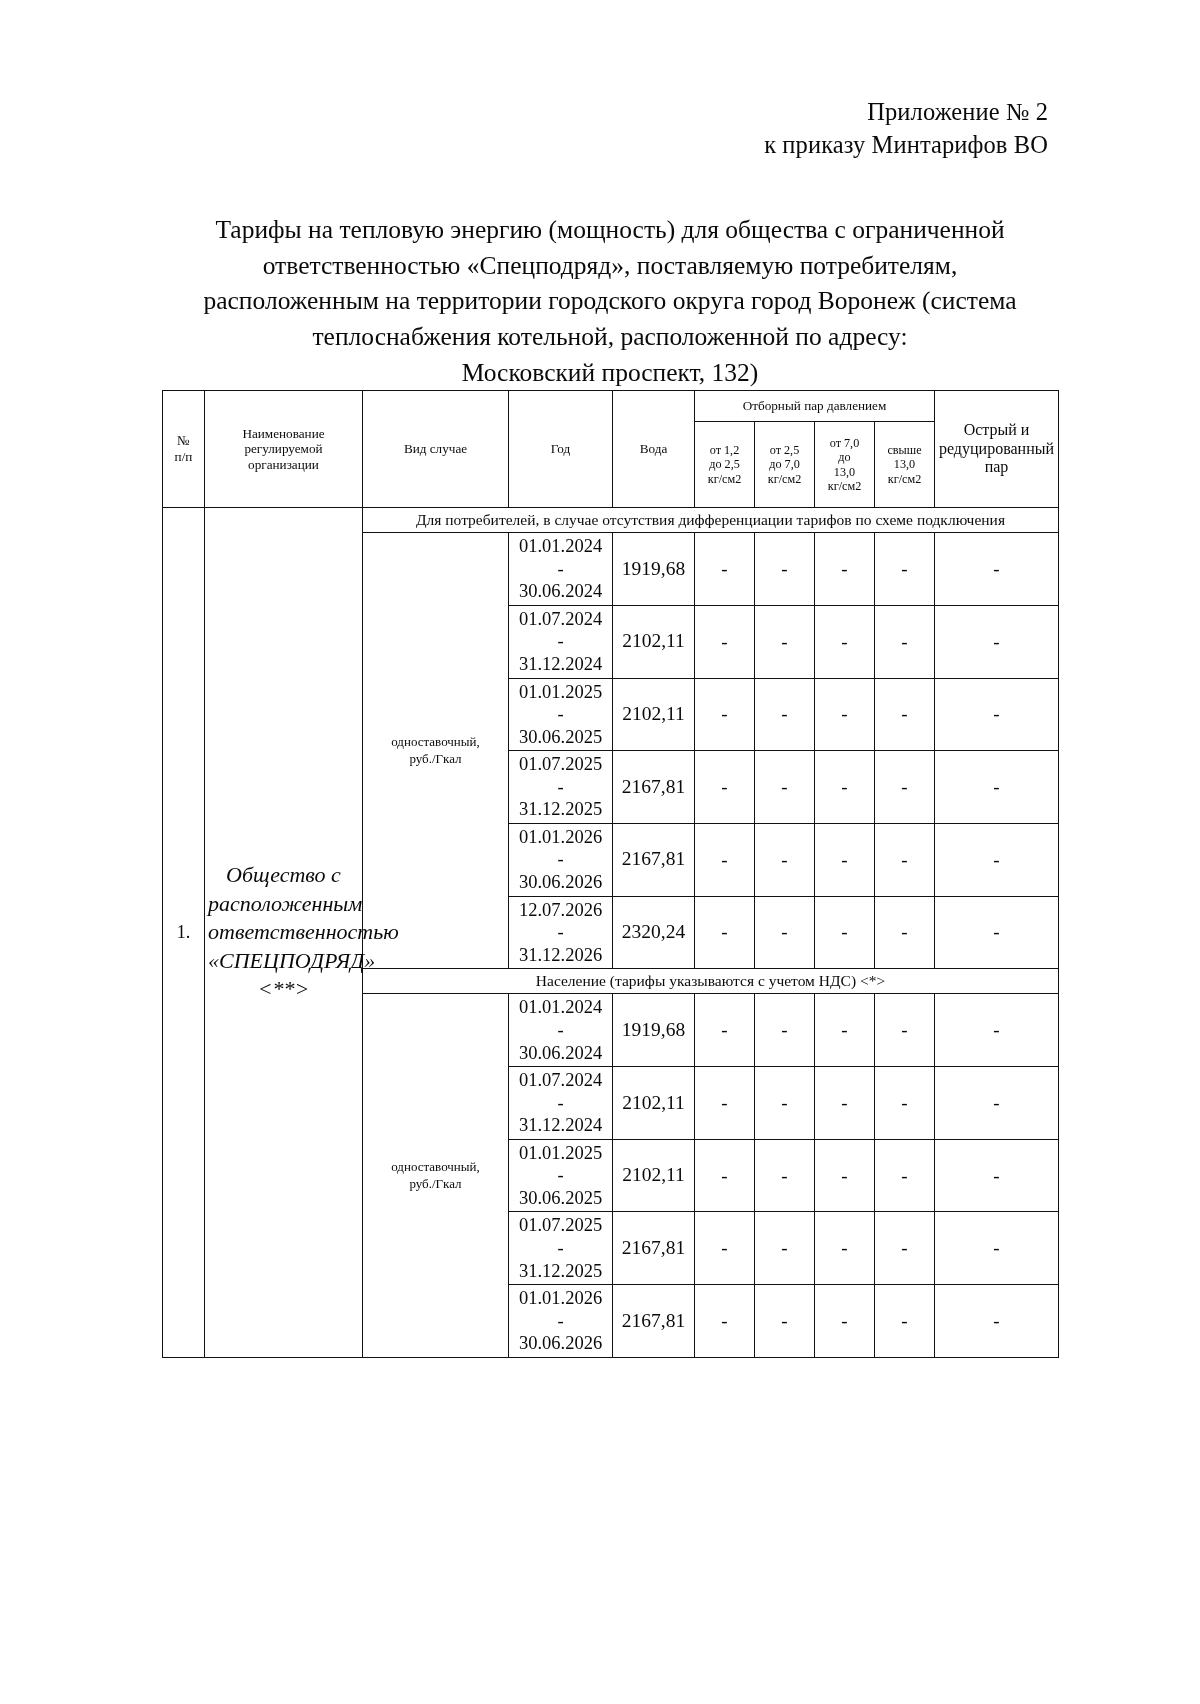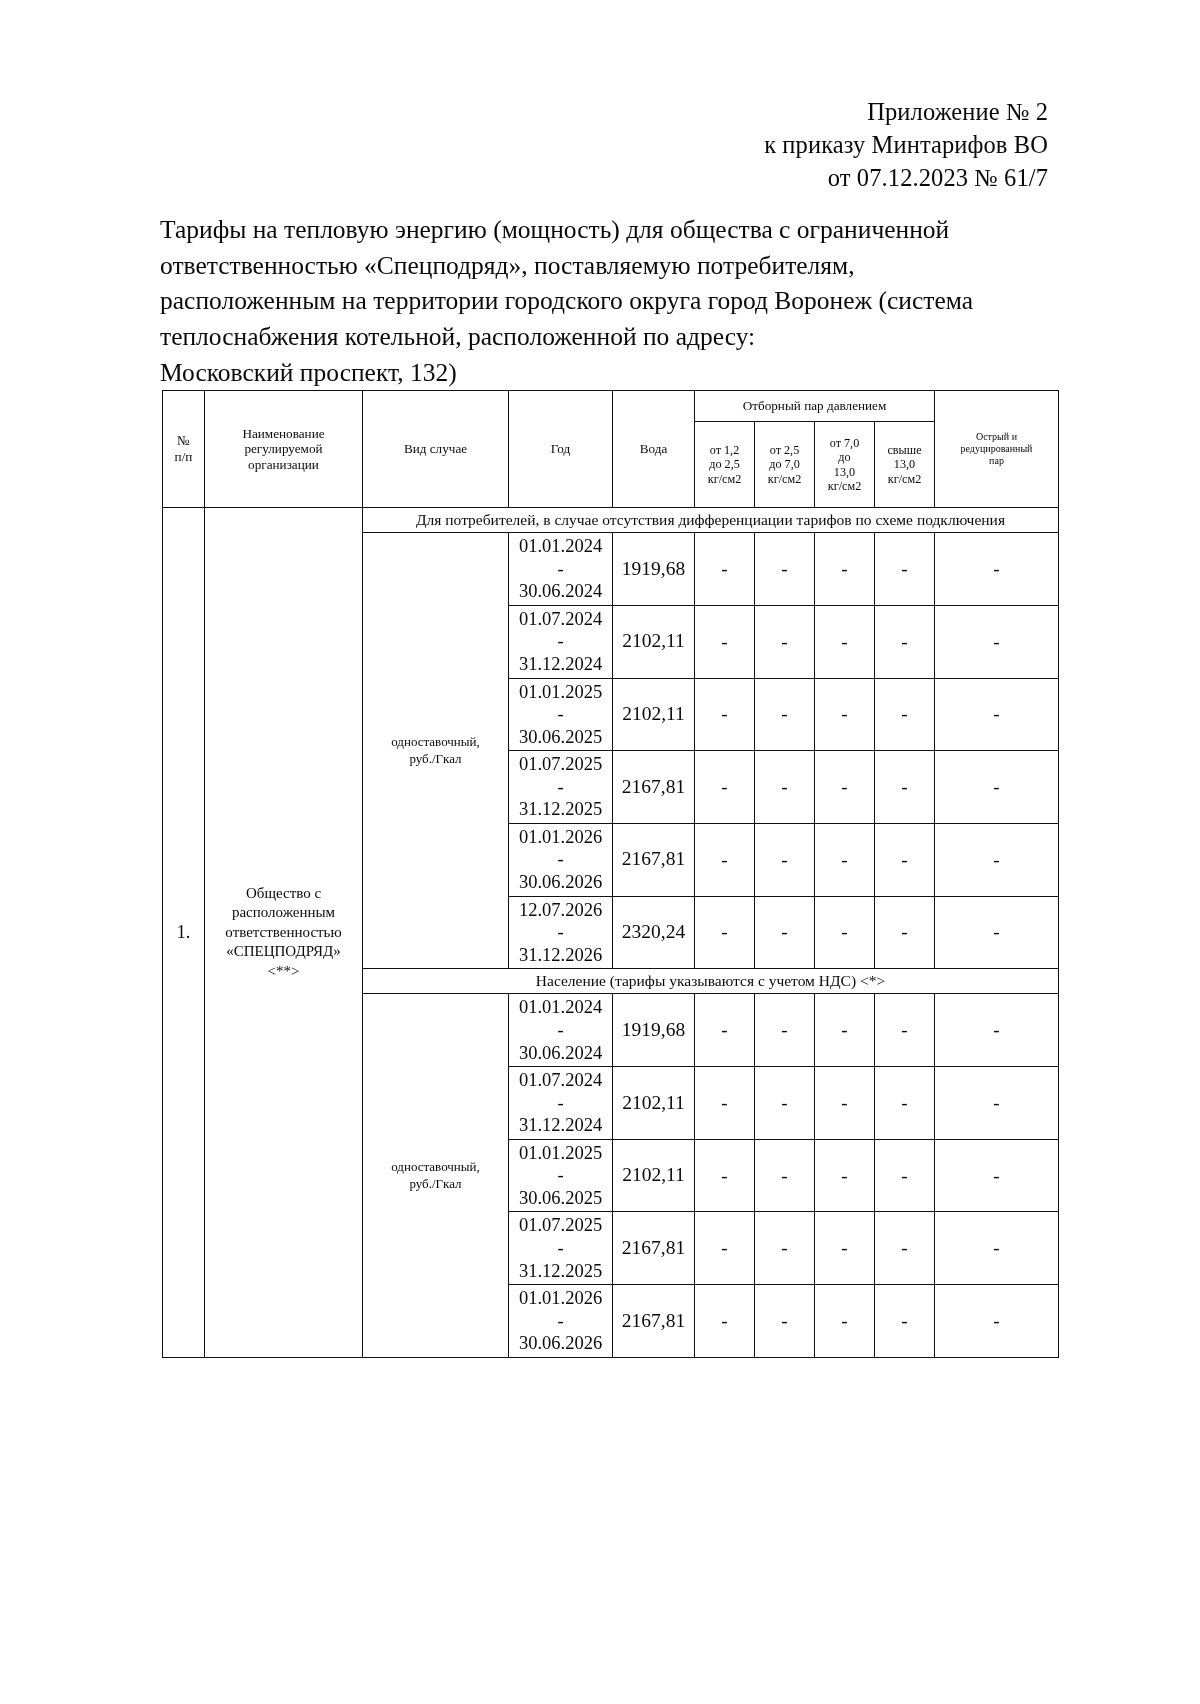--- a/index.html
+++ b/index.html
@@ -35,20 +35,21 @@
     letter-spacing: 0.1px;
   }
   .doc-header div { white-space: nowrap; }
 
   
   .doc-title {
     position: absolute;
     top: 212px;
     left: 150px;
     width: 900px;
+    text-align: center;
     font-size: 25.5px;
     line-height: 1.40;
   }
   .doc-title .ln { display: block; white-space: nowrap; }
 
   
   .tbl-wrap {
     position: absolute;
     top: 390px;
     left: 152px;
@@ -75,21 +76,21 @@
   }
   th.hd-group {
     font-size: 13.2px;
     height: 26px;
   }
   th.hd-small {
     font-size: 12.2px;
     line-height: 1.15;
   }
   th.hd-last {
-    font-size: 10px;
+    font-size: 16px;
     line-height: 1.18;
   }
   
   col.c-num   { width: 42px;  }
   col.c-org   { width: 158px; }
   col.c-kind  { width: 146px; }
   col.c-year  { width: 104px; }
   col.c-water { width: 82px;  }
   col.c-p1    { width: 60px;  }
   col.c-p2    { width: 60px;  }
@@ -112,37 +113,37 @@
     font-size: 19.5px;
   }
   td.dashcell {
     font-size: 19px;
   }
   td.kind {
     font-size: 13px;
     line-height: 1.26;
   }
   td.org {
-    font-size: 15px;
+    font-size: 22px;
     line-height: 1.30;
     padding: 4px 6px;
+    font-style: italic;
   }
   td.rownum {
     font-size: 18px;
   }
 </style>
 </head>
 <body>
 
 <div class="page">
 
   <div class="doc-header">
     <div>Приложение № 2</div>
     <div>к приказу Минтарифов ВО</div>
-    <div>от 07.12.2023 № 61/7</div>
   </div>
 
   <div class="doc-title">
     <span class="ln">Тарифы на тепловую энергию (мощность) для общества с ограниченной</span>
     <span class="ln">ответственностью «Спецподряд», поставляемую потребителям,</span>
     <span class="ln">расположенным на территории городского округа город Воронеж (система</span>
     <span class="ln">теплоснабжения котельной, расположенной по адресу:</span>
     <span class="ln">Московский проспект, 132)</span>
   </div>
 

